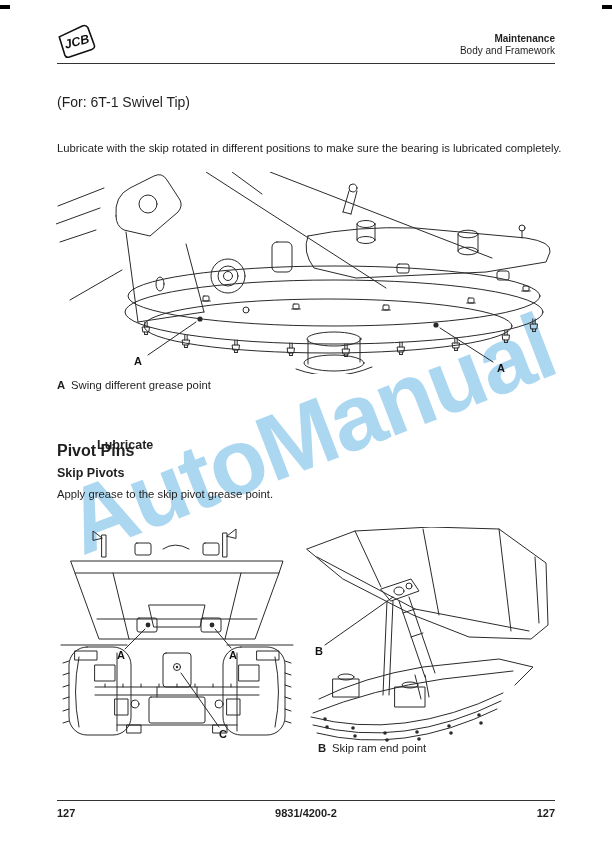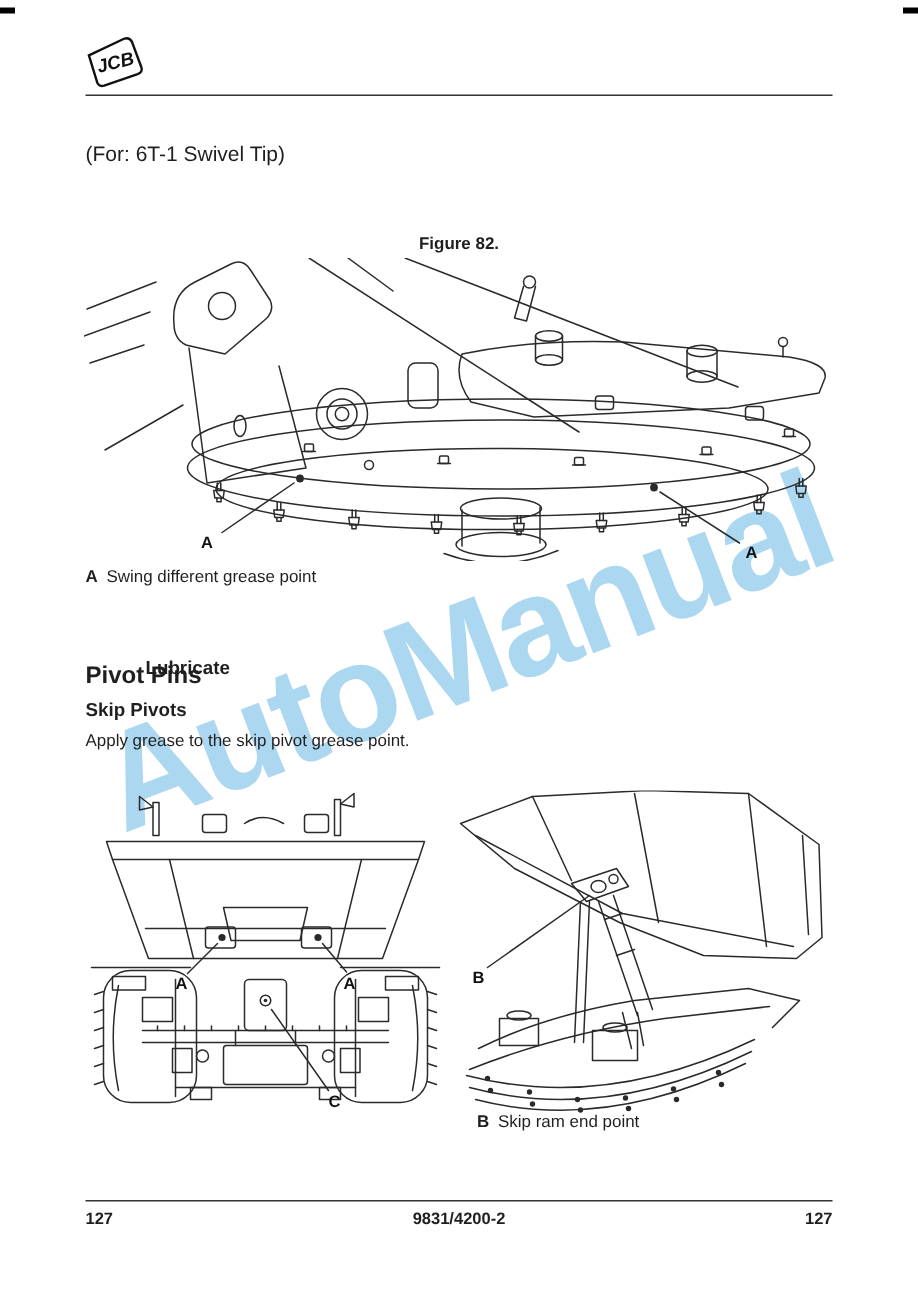--- a/index.html
+++ b/index.html
@@ -83,25 +83,29 @@
   <div class="corner-mark right"></div>
 
   <div class="watermark" style="color: rgb(171, 215, 241);">AutoManual</div>
 
   <svg class="logo-svg layer" width="44" height="38" viewBox="0 0 44 38">
     <g transform="rotate(-14 22 19)">
       <path d="M7 10 L32 5 Q36 4.5 37 8 L39 26 Q39.5 29.5 35.5 30 L12 32 Q8.5 32.2 8 29 Z" fill="#fff" stroke="#111" stroke-width="1.6"></path>
       <text x="23" y="23" font-size="12.5" font-weight="bold" font-style="italic" text-anchor="middle" fill="#111" font-family="Liberation Sans, sans-serif">JCB</text>
     </g>
   </svg>
+  <div class="hdr-right layer">
+    <div class="sec">Maintenance</div>
+    <div class="sub">Body and Framework</div>
+  </div>
   <div class="hdr-rule layer"></div>
 
   <div class="subtitle layer">(For: 6T-1 Swivel Tip)</div>
-
-  <div class="fig-title ft82 layer">Figure 82.</div>
+  <div class="para p2 layer">Lubricate with the skip rotated in different positions to make sure the bearing is lubricated completely.</div>
+
   <div class="fig fig82 layer">
     <svg width="500" height="202" viewBox="0 0 500 202">
       <defs>
         <g id="bolt">
           <path d="M-1.2 0 L-1.2 5 M1.2 0 L1.2 5"></path>
           <path d="M-3.5 5 L3.5 5 L2.8 10 L-2.8 10 Z"></path>
           <path d="M-1.4 10 L-1.4 12.5 M1.4 10 L1.4 12.5 M-1.4 12.5 L1.4 12.5"></path>
         </g>
         <g id="nub">
           <rect x="-3" y="-5" width="6" height="5" rx="1"></rect>

